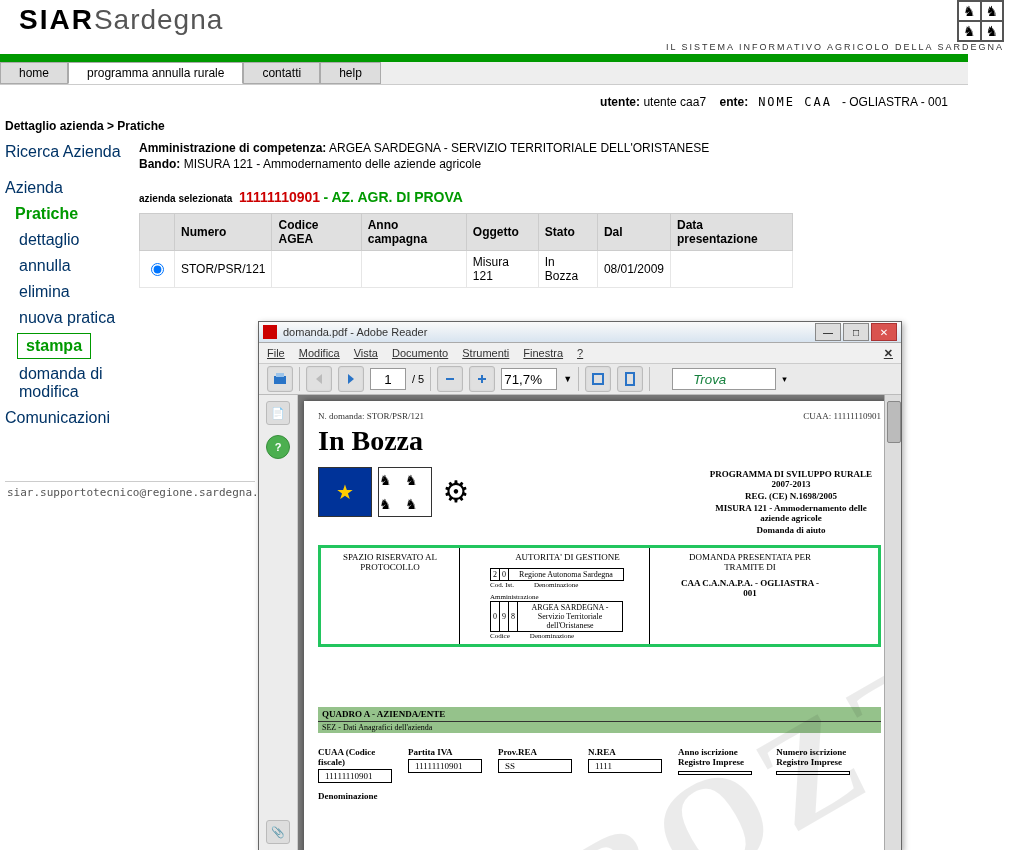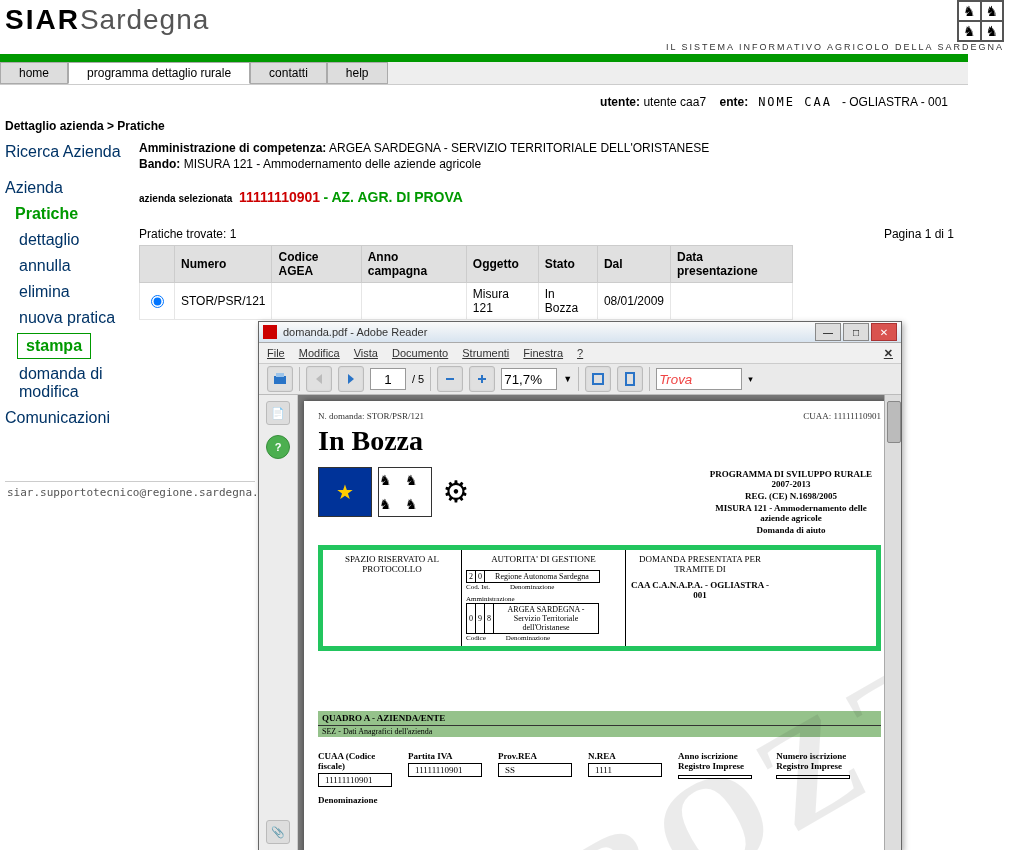--- a/index.html
+++ b/index.html
@@ -1,16 +1,16 @@
 <!DOCTYPE html>
 <html><head>
 <meta charset="utf-8">
 <style>
 body { margin:0; font-family: Arial, sans-serif; font-size:12px; color:#000; background:#fff; width:1024px; }
-.header { position:relative; height:50px; padding-top:4px; }
+.header { position:relative; height:50px; padding-top:4px;padding-left:14px; }
 .logo-text { font-size:28px; padding-left:5px; }
 .logo-bold { font-weight:bold; letter-spacing:2px; }
 .logo-light { font-weight:normal; color:#555; letter-spacing:1px; }
 .shield { position:absolute; right:20px; top:0; width:45px; height:40px; border:1px solid #555; display:grid; grid-template-columns:1fr 1fr; grid-template-rows:1fr 1fr; }
 .shield div { border:1px solid #555; display:flex; align-items:center; justify-content:center; font-size:14px; }
 .subtitle { position:absolute; right:20px; top:42px; font-size:9px; letter-spacing:2px; color:#333; }
 .greenbar { height:8px; background:#009900; width:968px; }
 .menubar { background:#eee; display:flex; width:968px; border-bottom:1px solid #ccc; }
 .menubar div { padding:3px 18px; border:1px solid #aaa; background:#ddd; font-size:12px; cursor:pointer; margin-right:0; }
 .menubar .active { background:#fff; border-bottom:1px solid #fff; }
@@ -48,38 +48,38 @@
 .winbtn { width:24px; height:16px; background:#ddd; border:1px solid #888; display:flex; align-items:center; justify-content:center; font-size:10px; }
 .winbtn.close { background:#d9534f; color:#fff; border-color:#a33; }
 .pdf-menu { height:20px; background:#f0f0f0; display:flex; align-items:center; gap:14px; padding:0 8px; border-bottom:1px solid #ccc; color:#333; }
 .pdf-menu span { cursor:pointer;text-decoration:underline; }
 .pdf-menu .x { margin-left:auto; font-weight:bold; cursor:pointer; }
 .pdf-tools { height:30px; background:#eaeaea; border-bottom:1px solid #bbb; display:flex; align-items:center; gap:6px; padding:0 8px; }
 .tbtn { width:24px; height:24px; background:#e0e0e0; border:1px solid #bbb; border-radius:3px; display:flex; align-items:center; justify-content:center; cursor:pointer; box-shadow: 0 0 2px #ccc inset; }
 .tbtn.blue svg { fill:#2a74c7; }
 .pageinp { width:30px; height:18px; text-align:center; border:1px solid #999; }
 .zoominp { width:50px; height:18px; border:1px solid #999; padding-left:2px; }
-.findinp { width:80px; height:18px; border:1px solid #999; padding-left:2px; color:#ef4444; font-style:italic; }
+.findinp { width:80px; height:18px; border:1px solid #999; padding-left:20px; color:#15803d; font-style:italic;margin-left:16px; }
 .vsep { width:1px; height:24px; background:#bbb; }
 .pdf-body { display:flex; height:457px; background:#7a7a7a; }
 .pdf-side { width:38px; background:#ececec; display:flex; flex-direction:column; align-items:center; padding-top:6px; gap:10px; border-right:1px solid #ccc; }
 .sideico { width:22px; height:22px; background:#ddd; border:1px solid #bbb; border-radius:3px; display:flex; align-items:center; justify-content:center; }
 .sideico.green { background:#4caf50; border-color:#388e3c; color:#fff; border-radius:50%; font-weight:bold; }
 .pdf-page-wrap { flex:1; overflow:hidden; position:relative; display:flex; justify-content:center; padding:6px; }
 .pdf-scroll { position:absolute; right:0; top:0; width:16px; height:100%; background:#ddd; border-left:1px solid #aaa; }
 .pdf-scroll .th { position:absolute; top:6px; left:2px; width:12px; height:40px; background:#bbb; border:1px solid #888; border-radius:2px; }
 .page { background:#fff; width:576px; min-height:700px; box-shadow:0 0 6px rgba(0,0,0,0.5); padding:10px 14px; position:relative; font-family:'Times New Roman',serif; }
 .page .topinfo { display:flex; justify-content:space-between; font-size:9px; color:#333; }
 .page h1 { font-size:28px; font-weight:bold; margin:4px 0 10px 0; }
 .watermark { position:absolute; left:40%; top:40%; font-size:140px; color:rgba(0,0,0,0.08); transform:rotate(-30deg); font-weight:bold; pointer-events:none; letter-spacing:10px; }
 .logorow { display:flex; align-items:flex-start; }
 .logochip { height:48px; margin-right:6px; display:flex; align-items:center; justify-content:center; font-size:20px; border:1px solid #333; }
 .logoright { margin-left:auto; text-align:center; font-size:9px; width:180px; }
 .logoright div { margin:2px 0; }
-.boxrow { display:flex; border:5px solid #22c55e; margin-top:8px; font-size:9px; }
+.boxrow { display:flex; border:3px solid #22c55e; margin-top:8px; font-size:9px;gap:26px; }
 .boxrow > div { border-right:1px solid #000; padding:4px; text-align:center; }
 .boxrow > div:last-child { border-right:none; }
 .cell1{width:130px;} .cell2{width:155px;} .cell3{width:140px;} .cell4{width:145px;}
 .subr td { border:1px solid #000; font-size:8px; padding:1px 2px; }
 .green-head { background:#95c28b; font-size:9px; font-weight:bold; padding:2px 4px; margin-top:60px; }
 .green-sub { background:#95c28b; font-size:8px; padding:1px 4px; border-top:1px solid #333;}
 .fields { display:flex; margin-top:14px; font-size:9px; }
 .field { margin-right:16px; }
 .field .fl { font-weight:bold; }
 .field .fv { border:1px solid #000; padding:1px 6px; margin-top:2px; min-width:60px; display:inline-block; }
@@ -95,21 +95,21 @@
     <div>♞</div>
       <div>♞</div>
       <div>♞</div>
       <div>♞</div>
   </div>
   <div class="subtitle">IL SISTEMA INFORMATIVO AGRICOLO DELLA SARDEGNA</div>
 </div>
 <div class="greenbar"></div>
 <div class="menubar">
   <div>home</div>
-  <div class="active">programma dettaglio rurale</div>
+  <div class="active">programma annulla rurale</div>
   <div>contatti</div>
   <div>help</div>
 </div>
 <div class="userbar">
   <b>utente:</b> <span>utente caa7</span>&nbsp;&nbsp;&nbsp;
   <b>ente:</b>&nbsp;&nbsp; <span class="mono">NOME CAA</span>&nbsp;&nbsp;&nbsp;<span>- OGLIASTRA - 001</span>
 </div>
 <div class="breadcrumb">Dettaglio azienda &gt; Pratiche</div>
 
 <div class="layout">
@@ -127,24 +127,20 @@
     <div class="supporto">siar.supportotecnico@regione.sardegna.it</div>
   </div>
 
   <div class="content">
     <div class="line"><b>Amministrazione di competenza:</b> <span>ARGEA SARDEGNA - SERVIZIO TERRITORIALE DELL'ORISTANESE</span></div>
     <div class="line"><b>Bando:</b> <span>MISURA 121 - Ammodernamento delle aziende agricole</span></div>
     <div class="azienda-sel">
       <span class="lbl">azienda selezionata</span>&nbsp;
       <span class="num">11111110901</span>
       <span class="nm"> <span>-</span> <span>AZ. AGR. DI PROVA</span></span>
-    </div>
-    <div class="tbar">
-      <span>Pratiche trovate: 1</span>
-      <span>Pagina 1 di 1</span>
     </div>
     <table class="grid">
       <tbody>
           <tr>
         <th style="width:22px"></th>
         <th>Numero</th>
             <th>Codice AGEA</th>
             <th>Anno campagna</th>
         <th>Oggetto</th>
             <th>Stato</th>

